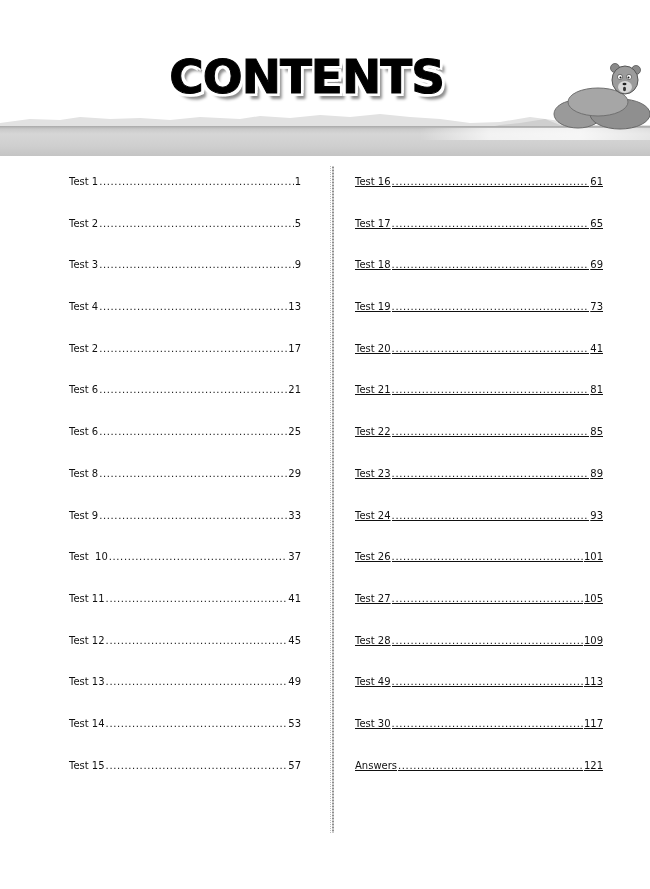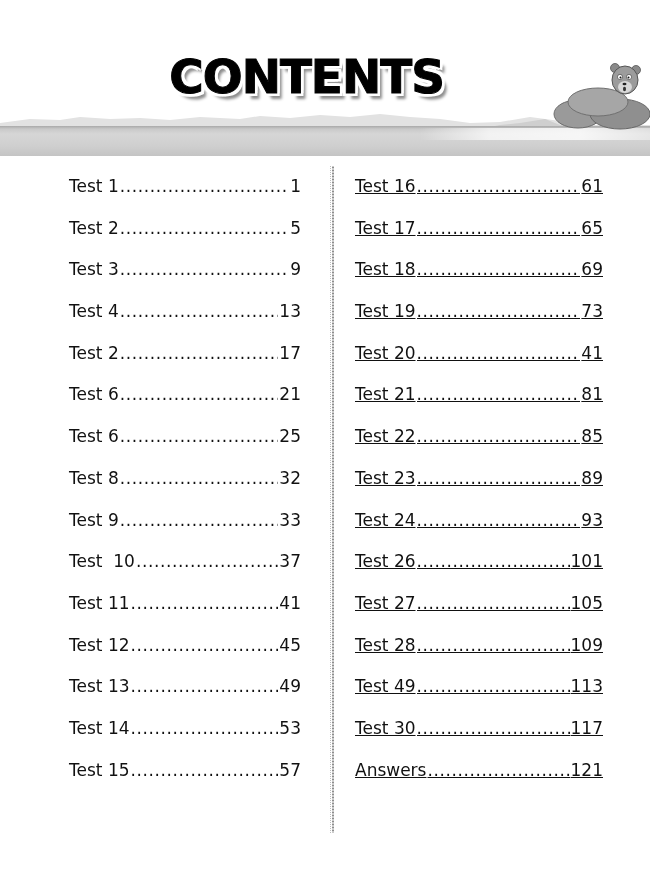--- a/index.html
+++ b/index.html
@@ -28,21 +28,21 @@
         5px 6px 3px rgba(0,0,0,0.45);
       transform: scaleX(1.02);
       line-height: 1;
     }
     .mascot { position: absolute; left: 540px; top: 50px; width: 110px; height: 72px; }
 
     .col { position: absolute; top: 176px; }
     .col-left { left: 69px; width: 232px; }
     .col-right { left: 355px; width: 248px; text-decoration: underline; }
     .entry {
-      display: flex; align-items: baseline; height: 41.7px; font-size: 17px; white-space: nowrap; text-align: right;
+      display: flex; align-items: baseline; height: 41.7px; font-size: 10px; white-space: nowrap; text-align: right;
     }
     .entry .label { flex: 0 0 auto; }
     .entry .dots {
       flex: 1 1 auto; overflow: hidden; letter-spacing: 0.6px; color: #111; margin: 0 1px;
     }
     .entry .dots::before {
       content: "................................................................................";
     }
     .entry .page { flex: 0 0 auto; }
 
@@ -113,21 +113,21 @@
       <span class="page">21</span>
     </div>
   <div class="entry">
       <span class="label">Test 6</span>
       <span class="dots"></span>
       <span class="page">25</span>
     </div>
   <div class="entry">
       <span class="label">Test 8</span>
       <span class="dots"></span>
-      <span class="page">32</span>
+      <span class="page">29</span>
     </div>
   <div class="entry">
       <span class="label">Test 9</span>
       <span class="dots"></span>
       <span class="page">33</span>
     </div>
   <div class="entry">
       <span class="label" style="white-space:pre">Test  10</span>
       <span class="dots"></span>
       <span class="page">37</span>

